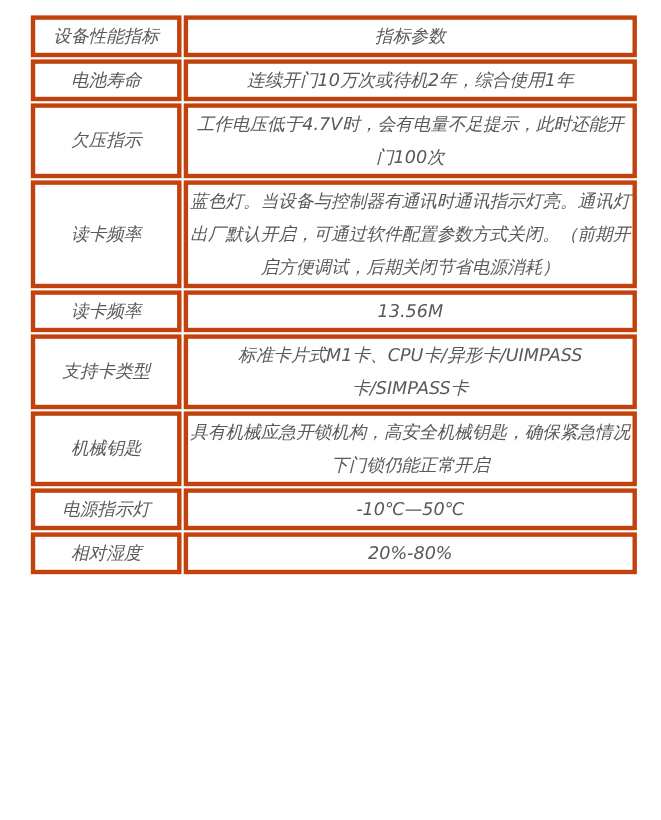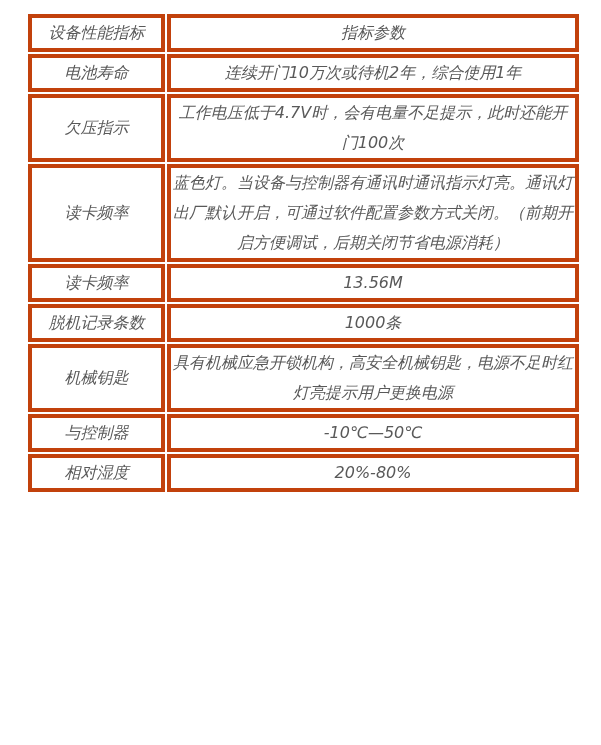--- a/index.html
+++ b/index.html
@@ -53,29 +53,29 @@
     </tr>
     <tr>
       <td>读卡频率</td>
       <td>蓝色灯。当设备与控制器有通讯时通讯指示灯亮。通讯灯出厂默认开启，可通过软件配置参数方式关闭。（前期开启方便调试，后期关闭节省电源消耗）</td>
     </tr>
     <tr>
       <td>读卡频率</td>
       <td>13.56M</td>
     </tr>
     <tr>
-      <td>脱机记录条数</td>
-      <td>1000条</td>
+      <td>支持卡类型</td>
+      <td>标准卡片式M1卡、CPU卡/异形卡/UIMPASS卡/SIMPASS卡</td>
     </tr>
     <tr>
       <td>机械钥匙</td>
-      <td>具有机械应急开锁机构，高安全机械钥匙，电源不足时红灯亮提示用户更换电源</td>
+      <td>具有机械应急开锁机构，高安全机械钥匙，确保紧急情况下门锁仍能正常开启</td>
     </tr>
     <tr>
-      <td>与控制器</td>
+      <td>电源指示灯</td>
       <td>-10℃—50℃</td>
     </tr>
     <tr>
       <td>相对湿度</td>
       <td>20%-80%</td>
     </tr>
   </tbody>
 </table>
 
 </body></html>

